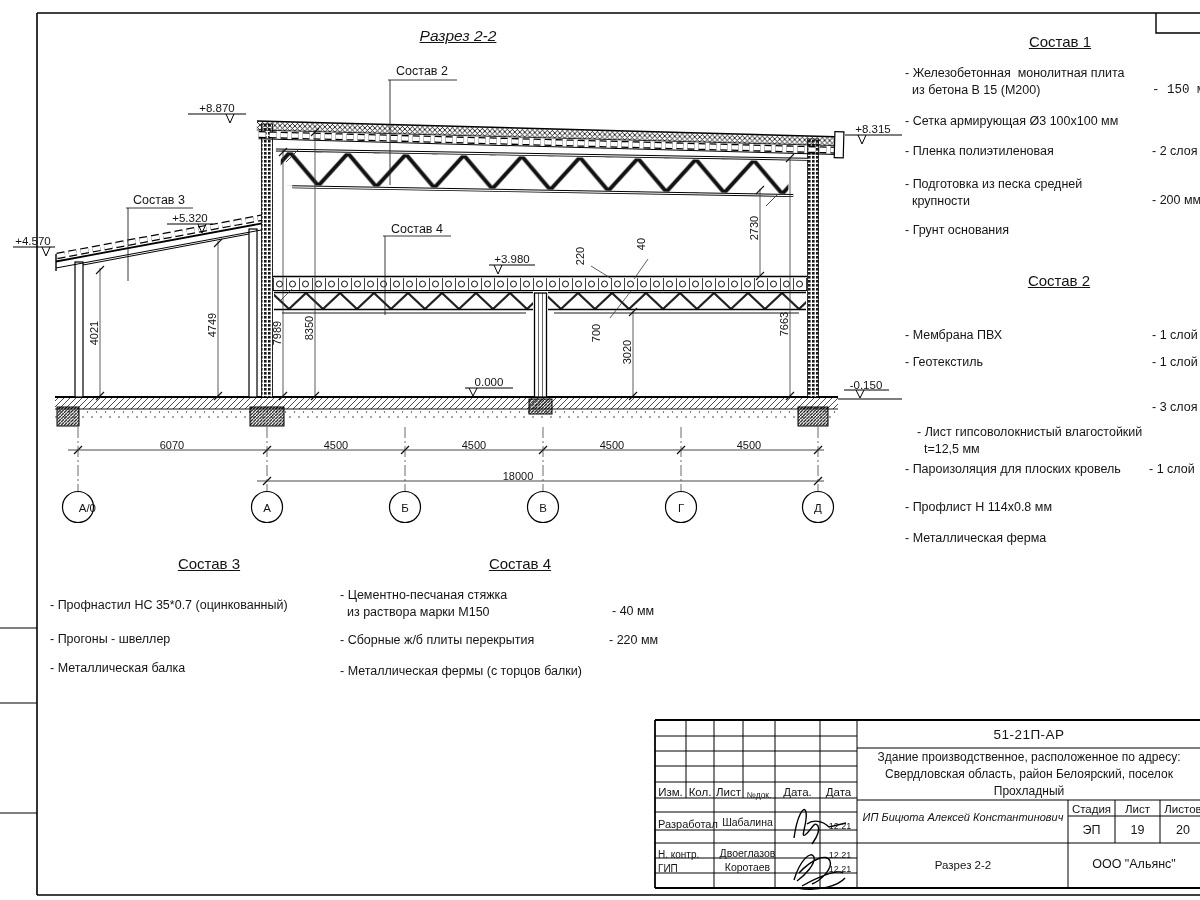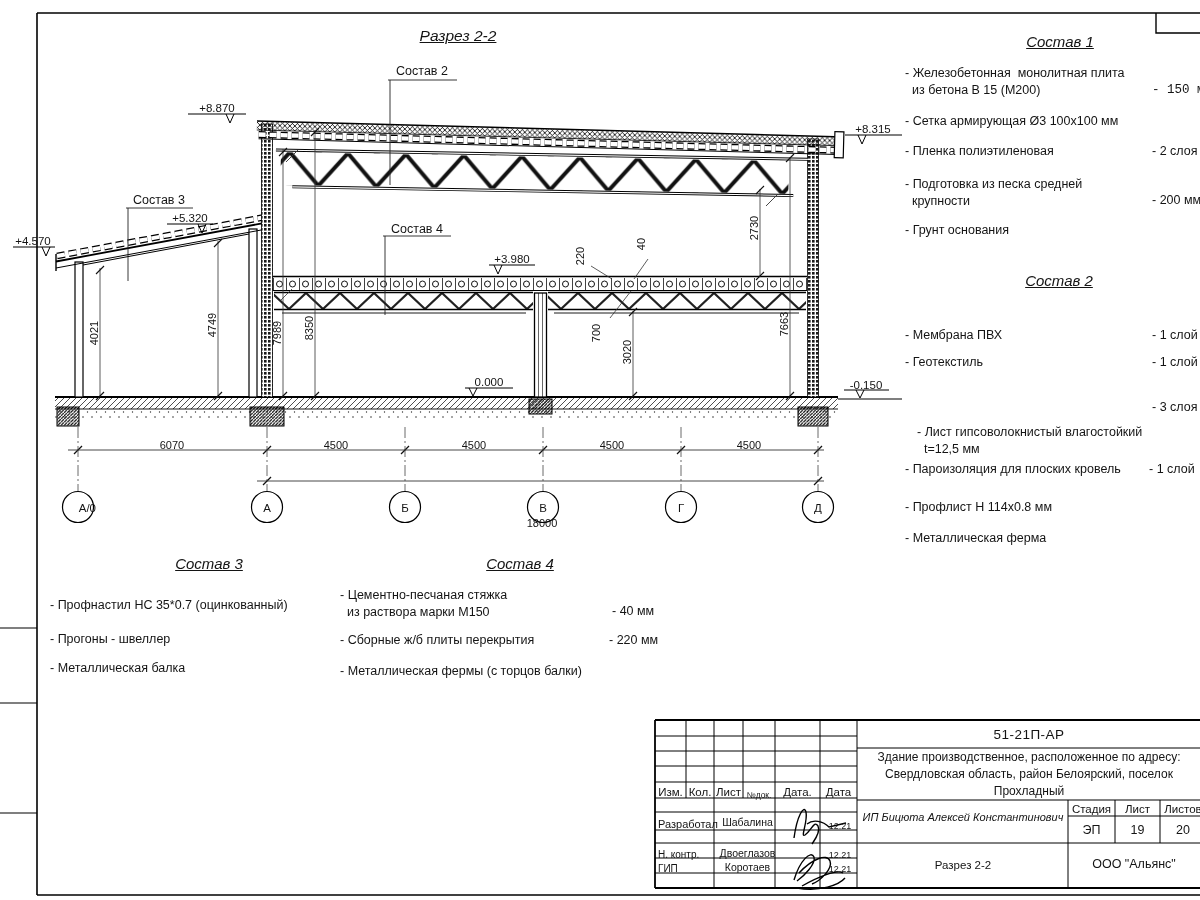--- a/index.html
+++ b/index.html
@@ -4,21 +4,21 @@
 <style>
   html,body{margin:0;padding:0;background:#fff;}
   body{width:1200px;height:900px;overflow:hidden;position:relative;}
   .sheet{position:absolute;left:0;top:0;width:1200px;height:900px;background:#fff;}
   svg.lw{position:absolute;left:0;top:0;}
   .t{position:absolute;color:#141414;font-family:"Liberation Sans",sans-serif;
      white-space:pre;font-size:12.5px;line-height:17px;}
   .c{text-align:center;}
   .it{font-style:italic;}
   .u{text-decoration:underline;}
-  .hd{font-size:15px;font-style:italic;text-decoration:underline;}
+  .hd{font-size:15px;text-decoration:underline;}
   .dim{font-size:11px;}
   .vd{transform:rotate(-90deg);transform-origin:0 0;width:50px;height:14px;
       text-align:center;font-size:11px;}
   .el{font-size:11.5px;}
   .ax{font-size:11.5px;}
   .tb{font-size:11.5px;}
 </style>
 </head>
 <body>
 
@@ -273,21 +273,21 @@
 <div class="t vd" style="left:588px;top:358px;">700</div>
 <div class="t vd" style="left:619px;top:377px;">3020</div>
 <div class="t vd" style="left:746px;top:253px;">2730</div>
 <div class="t vd" style="left:776px;top:349px;">7663</div>
 
 <div class="t c dim" style="left:137px;top:437px;width:70px;">6070</div>
 <div class="t c dim" style="left:301px;top:437px;width:70px;">4500</div>
 <div class="t c dim" style="left:439px;top:437px;width:70px;">4500</div>
 <div class="t c dim" style="left:577px;top:437px;width:70px;">4500</div>
 <div class="t c dim" style="left:714px;top:437px;width:70px;">4500</div>
-<div class="t c dim" style="left:507px;top:468px;width:70px;margin-top:47px;">18000</div>
+<div class="t c dim" style="left:483px;top:468px;width:70px;">18000</div>
 
 <div class="t c ax" style="left:60px;top:500px;width:36px;text-align:right;">А/0</div>
 <div class="t c ax" style="left:249px;top:500px;width:36px;">А</div>
 <div class="t c ax" style="left:387px;top:500px;width:36px;">Б</div>
 <div class="t c ax" style="left:525px;top:500px;width:36px;">В</div>
 <div class="t c ax" style="left:663px;top:500px;width:36px;">Г</div>
 <div class="t c ax" style="left:800px;top:500px;width:36px;">Д</div>
 
 <div class="t c hd" style="left:1015px;top:33px;width:90px;">Состав 1</div>
 <div class="t" style="left:905px;top:65px;">- Железобетонная  монолитная плита

